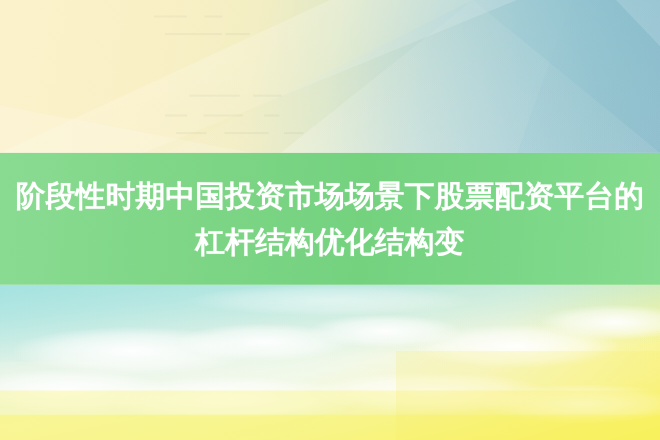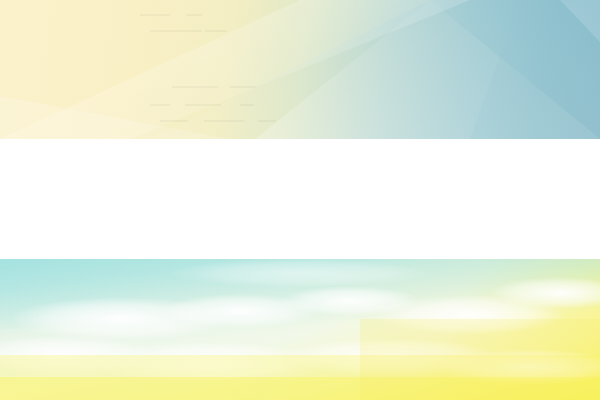--- a/index.html
+++ b/index.html
@@ -151,20 +151,23 @@
         <rect x="150" y="104" width="20" height="2"></rect>
         <rect x="185" y="104" width="36" height="2"></rect>
         <rect x="240" y="104" width="14" height="2"></rect>
         <rect x="160" y="120" width="28" height="2"></rect>
         <rect x="204" y="120" width="40" height="2"></rect>
         <rect x="258" y="120" width="18" height="2"></rect>
       </g>
     </svg>
   </div>
 
+  <div class="title-band">
+    <div class="title-text">阶段性时期中国投资市场场景下股票配资平台的杠杆结构优化结构变</div>
+  </div>
 
   <div class="sky-panel">
     <svg class="haze" viewBox="0 0 600 141" preserveAspectRatio="none">
       <defs>
         <radialGradient id="cl" cx="50%" cy="50%" r="50%">
           <stop offset="0%" stop-color="#ffffff" stop-opacity="0.95"></stop>
           <stop offset="65%" stop-color="#ffffff" stop-opacity="0.50"></stop>
           <stop offset="100%" stop-color="#ffffff" stop-opacity="0"></stop>
         </radialGradient>
         <linearGradient id="gl" x1="0" y1="0" x2="0.35" y2="1">

